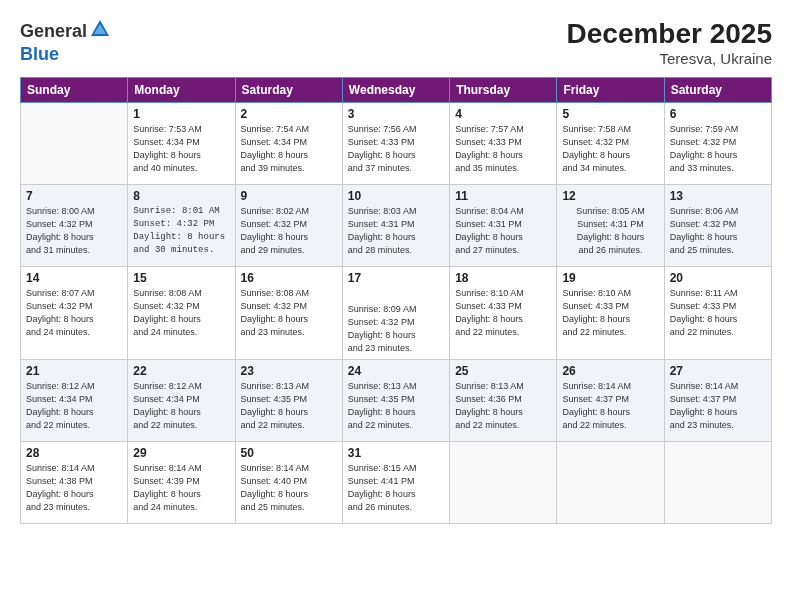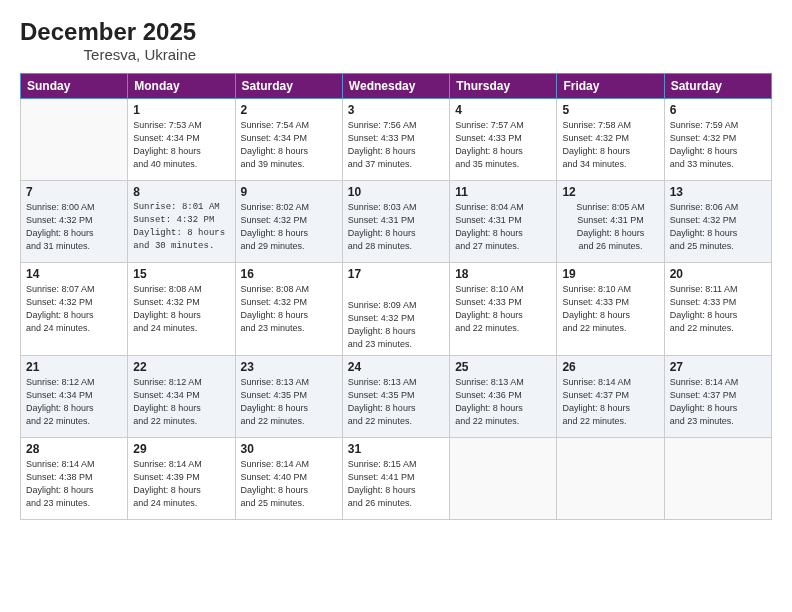--- a/index.html
+++ b/index.html
@@ -46,21 +46,21 @@
       display: inline-block;
     }
     .logo-icon svg {
       width: 22px;
       height: 22px;
     }
     .title-block {
       text-align: right;
     }
     .title-block h1 {
-      font-size: 24px;
+      font-size: 28px;
       font-weight: bold;
       color: #222;
     }
     .title-block h2 {
       font-size: 15px;
       font-weight: normal;
       color: #444;
     }
     .calendar {
       width: 100%;
@@ -101,20 +101,32 @@
     }
     .row-alt td {
       background: #f0f4f9;
     }
   </style>
 </head>
 <body>
 
 <div class="page">
   <div class="header">
+    <div class="logo">
+      <div class="logo-text">
+        <span class="logo-general">General</span>
+        <span class="logo-icon">
+          <svg viewBox="0 0 22 22" xmlns="http://www.w3.org/2000/svg">
+            <polygon points="11,2 20,18 2,18" fill="#1a6bbf"></polygon>
+            <polygon points="11,6 17,16 5,16" fill="#5aabf0"></polygon>
+          </svg>
+        </span>
+      </div>
+      <span class="logo-blue">Blue</span>
+    </div>
     <div class="title-block">
       <h1>December 2025</h1>
       <h2>Teresva, Ukraine</h2>
     </div>
   </div>
 
   <table class="calendar">
     <thead>
       <tr>
         <th>Sunday</th>
@@ -334,21 +346,21 @@
 and 23 minutes.</div>
           </td>
           <td>
             <span class="day-num">29</span>
             <div class="day-info" style="white-space: pre-line;">Sunrise: 8:14 AM
 Sunset: 4:39 PM
 Daylight: 8 hours
 and 24 minutes.</div>
           </td>
           <td>
-            <span class="day-num">30</span>
+            <span class="day-num">50</span>
             <div class="day-info" style="white-space: pre-line;">Sunrise: 8:14 AM
 Sunset: 4:40 PM
 Daylight: 8 hours
 and 25 minutes.</div>
           </td>
           <td>
             <span class="day-num">31</span>
             <div class="day-info" style="white-space: pre-line;">Sunrise: 8:15 AM
 Sunset: 4:41 PM
 Daylight: 8 hours

